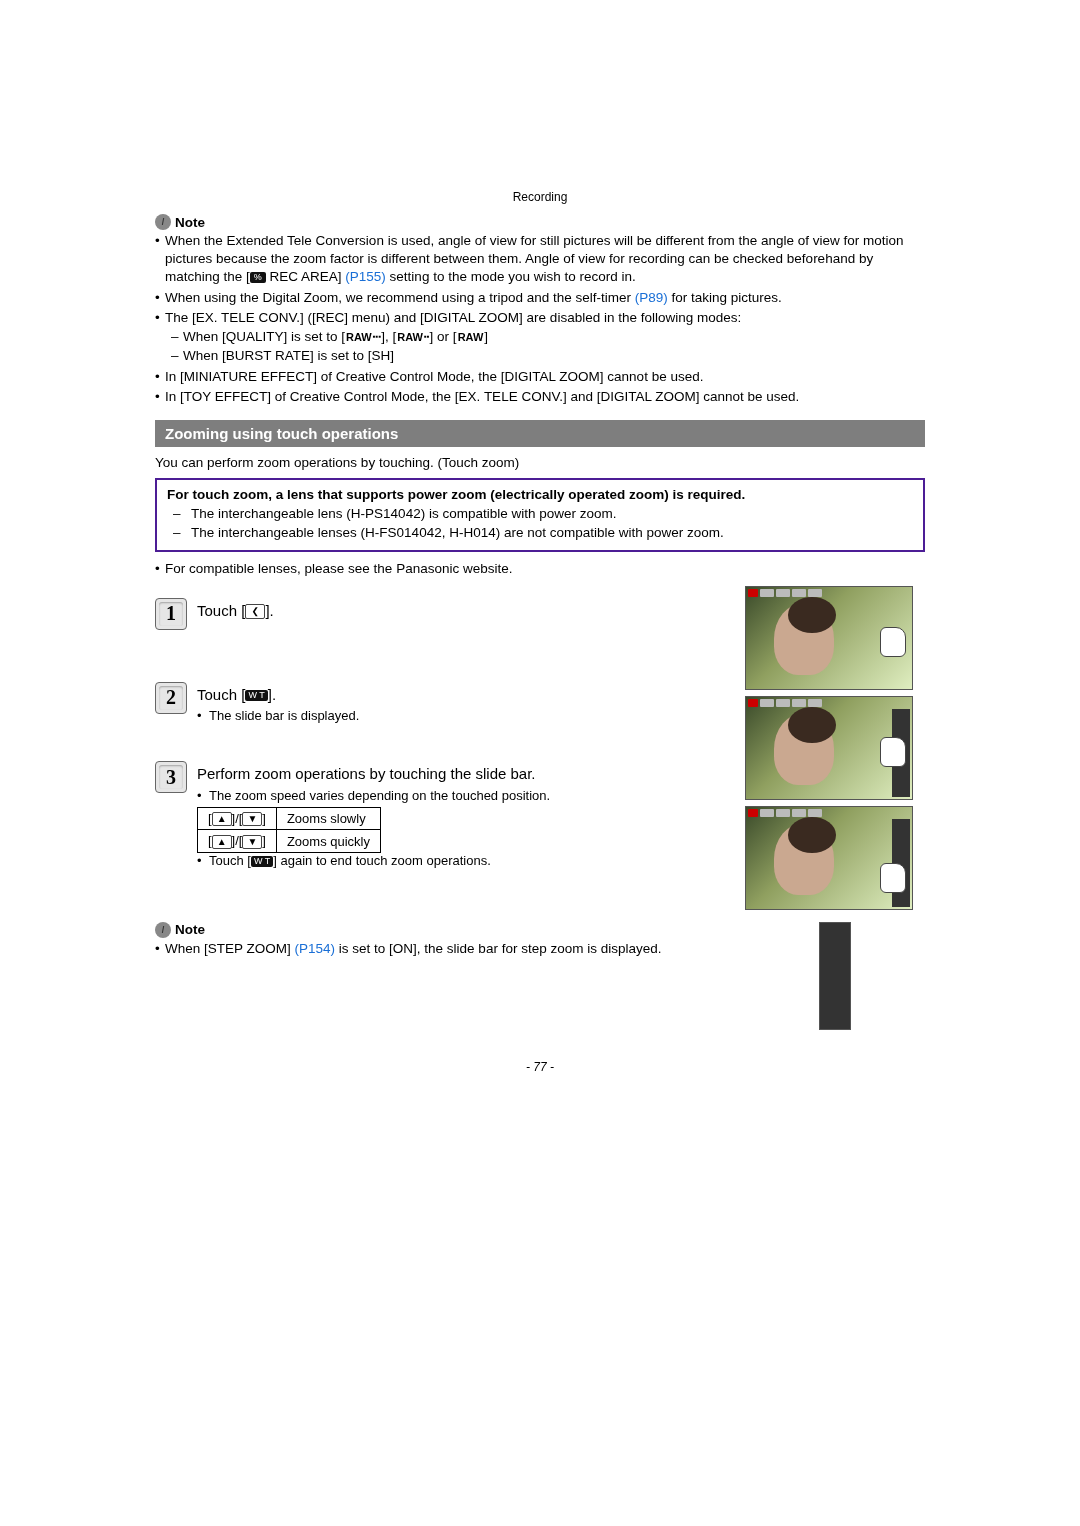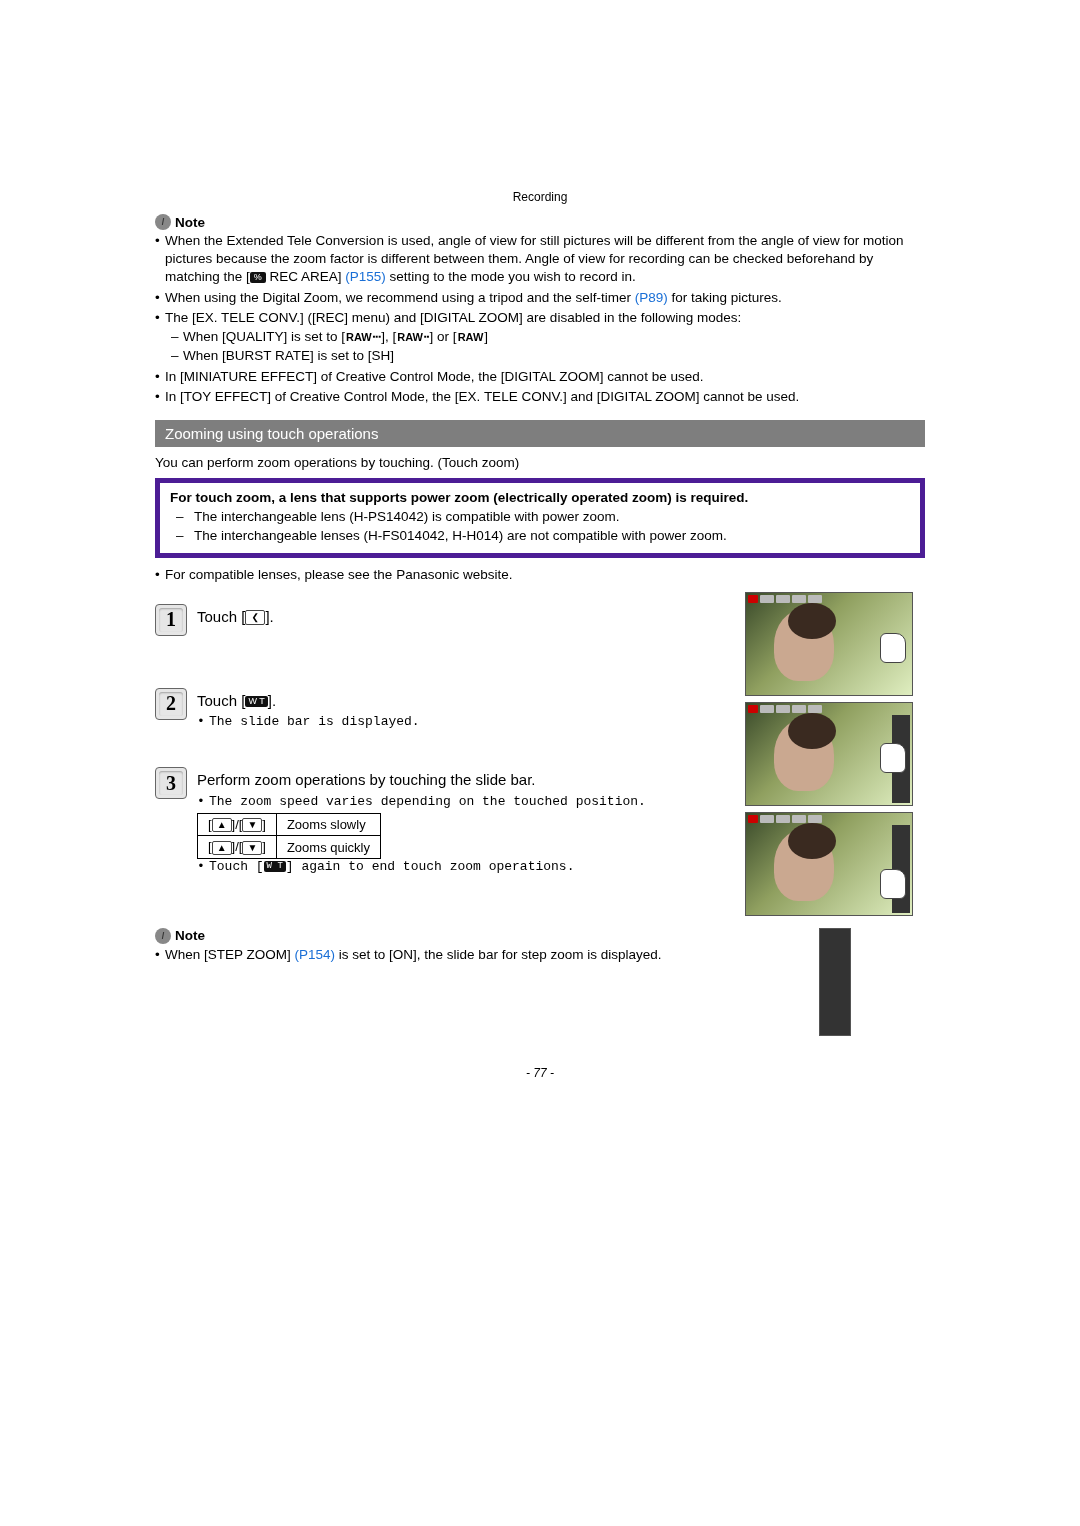--- a/index.html
+++ b/index.html
@@ -57,27 +57,27 @@
   }
   .sub::before {
     content: "–";
     position: absolute;
     left: 6px;
   }
   .link { color: #1a6fd6; }
   .bar-heading {
     background: #7e7e7e;
     color: #fff;
-    font-weight: normal;
+    font-weight: bold;
     padding: 5px 10px;
     margin: 14px 0 8px 0;
     font-size: 15px;
   }
   .info-box {
-    border: 5px solid #4c1d95;
+    border: 2px solid #4c1d95;
     padding: 6px 10px;
     margin: 8px 0;
     line-height: 1.35;
   }
   .two-col {
     display: flex;
     gap: 18px;
     margin-top: 8px;
   }
   .left-col { flex: 1; }
@@ -110,21 +110,20 @@
     font-weight: normal;
     font-size: 15px;
     margin-bottom: 4px;
     line-height:1.3;
   }
   .step-note {
     padding-left: 12px;
     position: relative;
     margin: 2px 0;
     font-size: 13px;
-    font-family: Liberation Mono, monospace;
   }
   .step-note::before {
     content: "•";
     position: absolute;
     left: 0;
   }
   .small-icon {
     display:inline-block;
     background:#111;color:#fff;
     font-size:9px;

